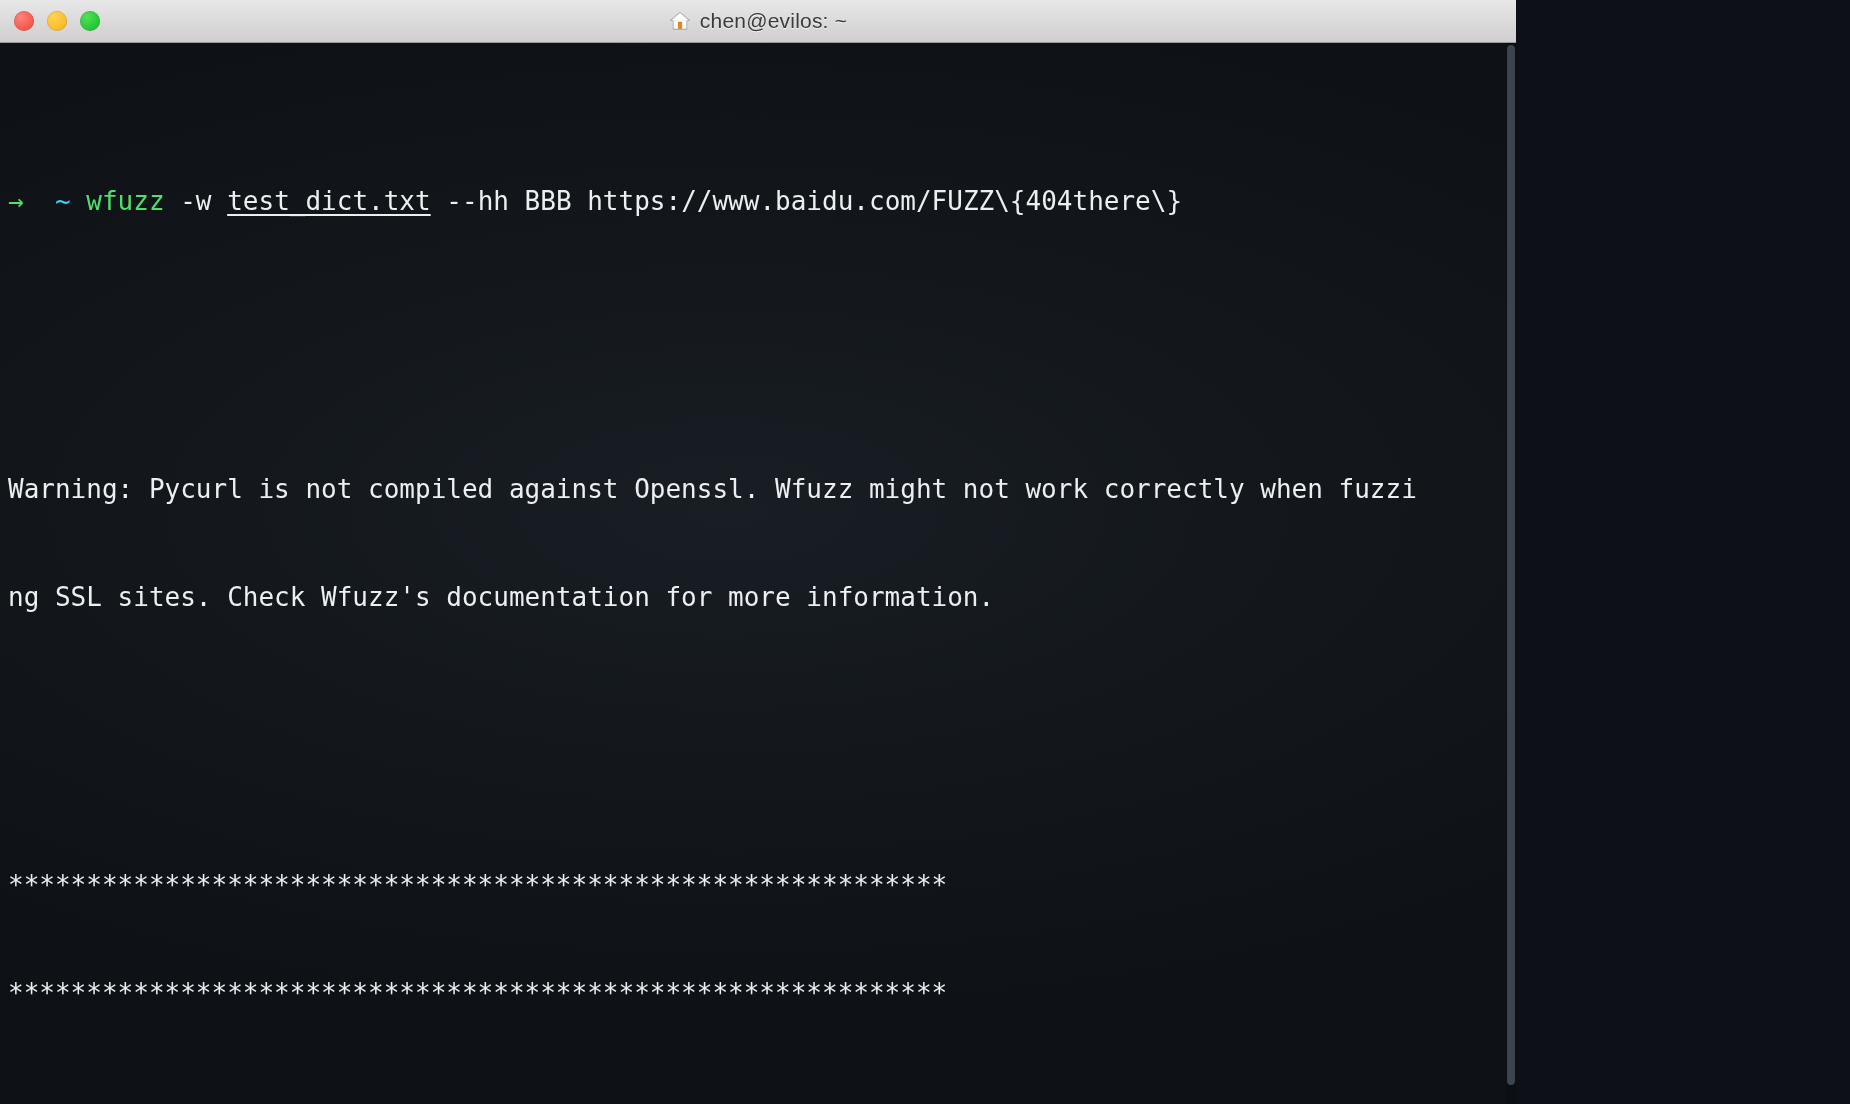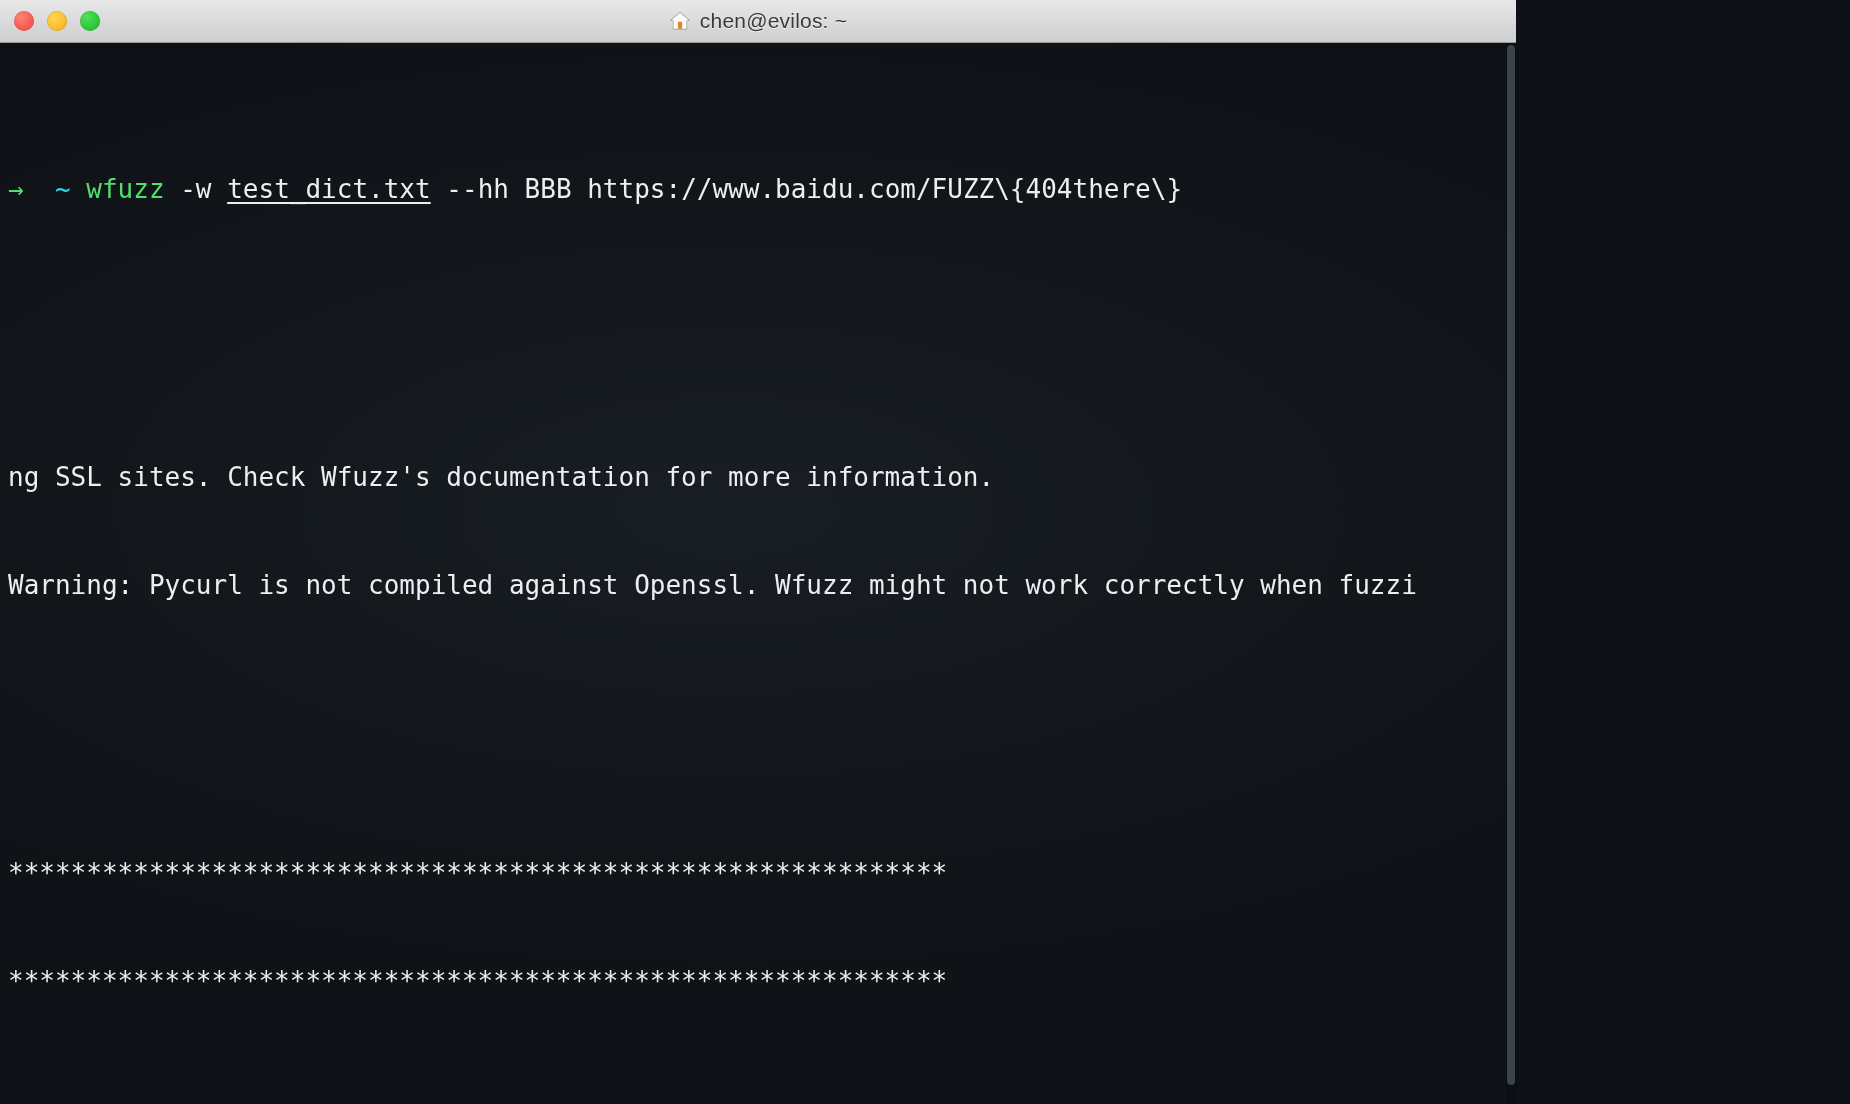--- a/index.html
+++ b/index.html
@@ -38,21 +38,21 @@
 
   
   .term{
     flex:1 1 auto;position:relative;overflow:hidden;
     background:
       radial-gradient(1200px 520px at 48% 44%, #181e24 0%, #14181d 42%, #0e1116 100%),
       #0e1116;
   }
   .screen{
     position:absolute;left:0;top:0;right:0;bottom:0;
-    padding:20px 0 0 8px;
+    padding:32px 0 0 8px;
     font-size:26px;line-height:36px;
     color:#eceff1;
     white-space:pre;
     letter-spacing:0px;
   }
   .line{height:36px;white-space:pre;}
   .blank{height:36px;}
   .g{color:#4fe06b;}      
   .c{color:#35d6f0;}      
   .u{text-decoration:underline;text-underline-offset:4px;}
@@ -88,22 +88,22 @@
     </div>
   </div>
 
   <div class="term">
     <div class="screen">
 
       <div class="line"><span class="g">→</span><span>  </span><span class="c">~</span><span> </span><span class="g">wfuzz</span><span> -w </span><span class="u">test_dict.txt</span><span> --hh BBB https://www.baidu.com/FUZZ\{404there\}</span></div>
 
       <div class="blank"></div>
 
+      <div class="line">Warning: Pycurl is not compiled against Openssl. Wfuzz might not work correctly when fuzzi</div>
       <div class="line">ng SSL sites. Check Wfuzz's documentation for more information.</div>
-      <div class="line">Warning: Pycurl is not compiled against Openssl. Wfuzz might not work correctly when fuzzi</div>
 
       <div class="blank"></div>
 
       <div class="line">************************************************************</div>
       <div class="line">************************************************************</div>
 
       
 
       
       

